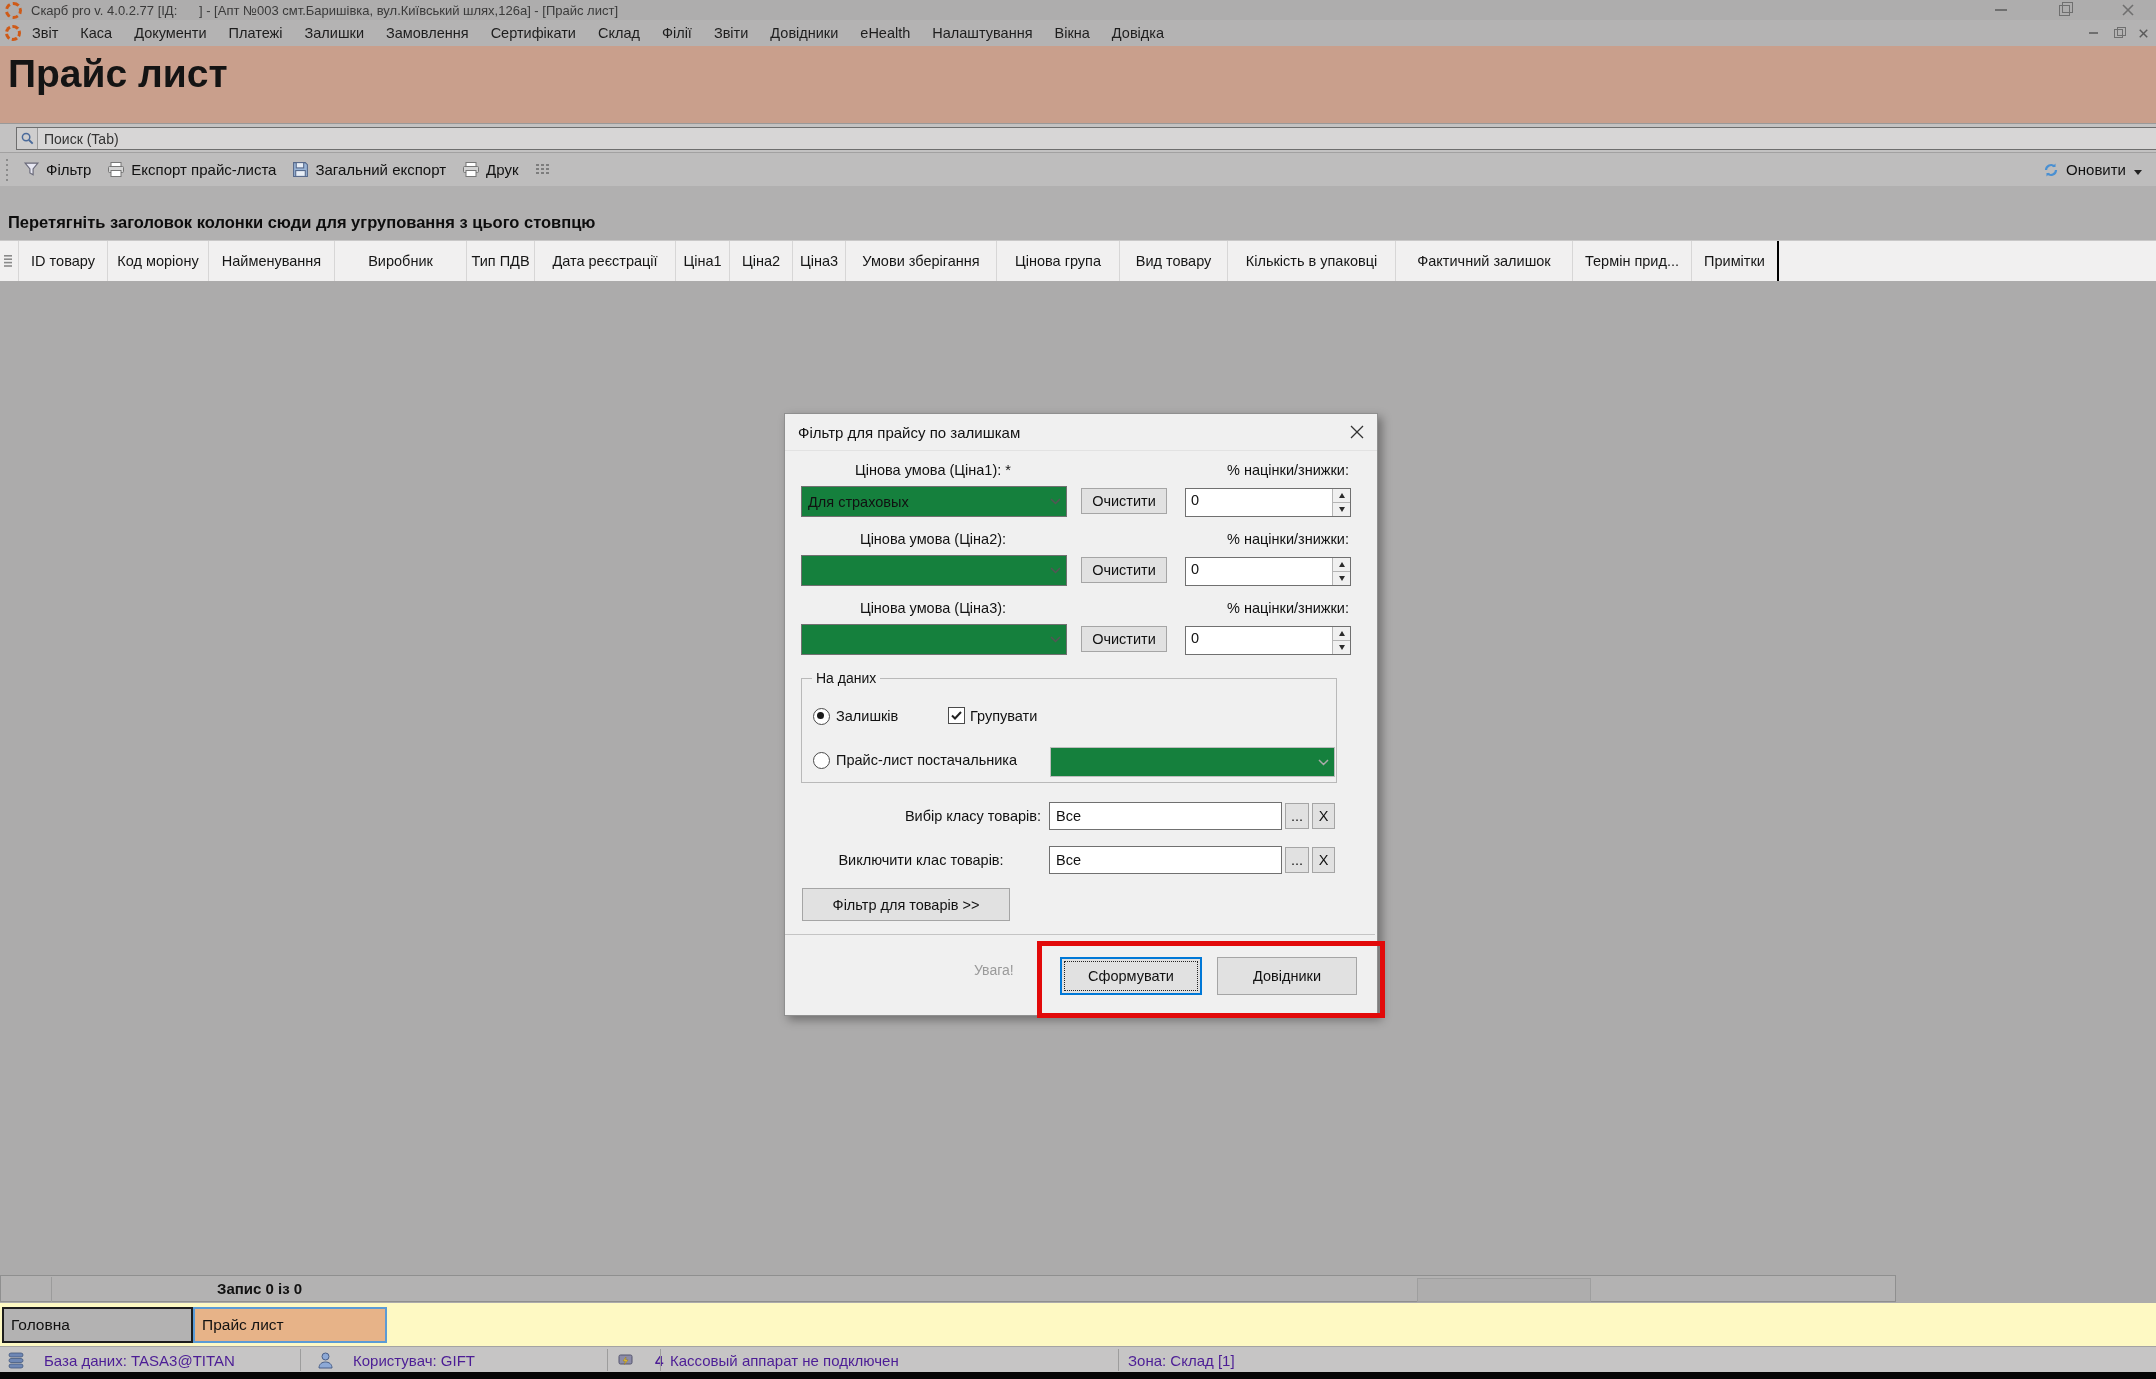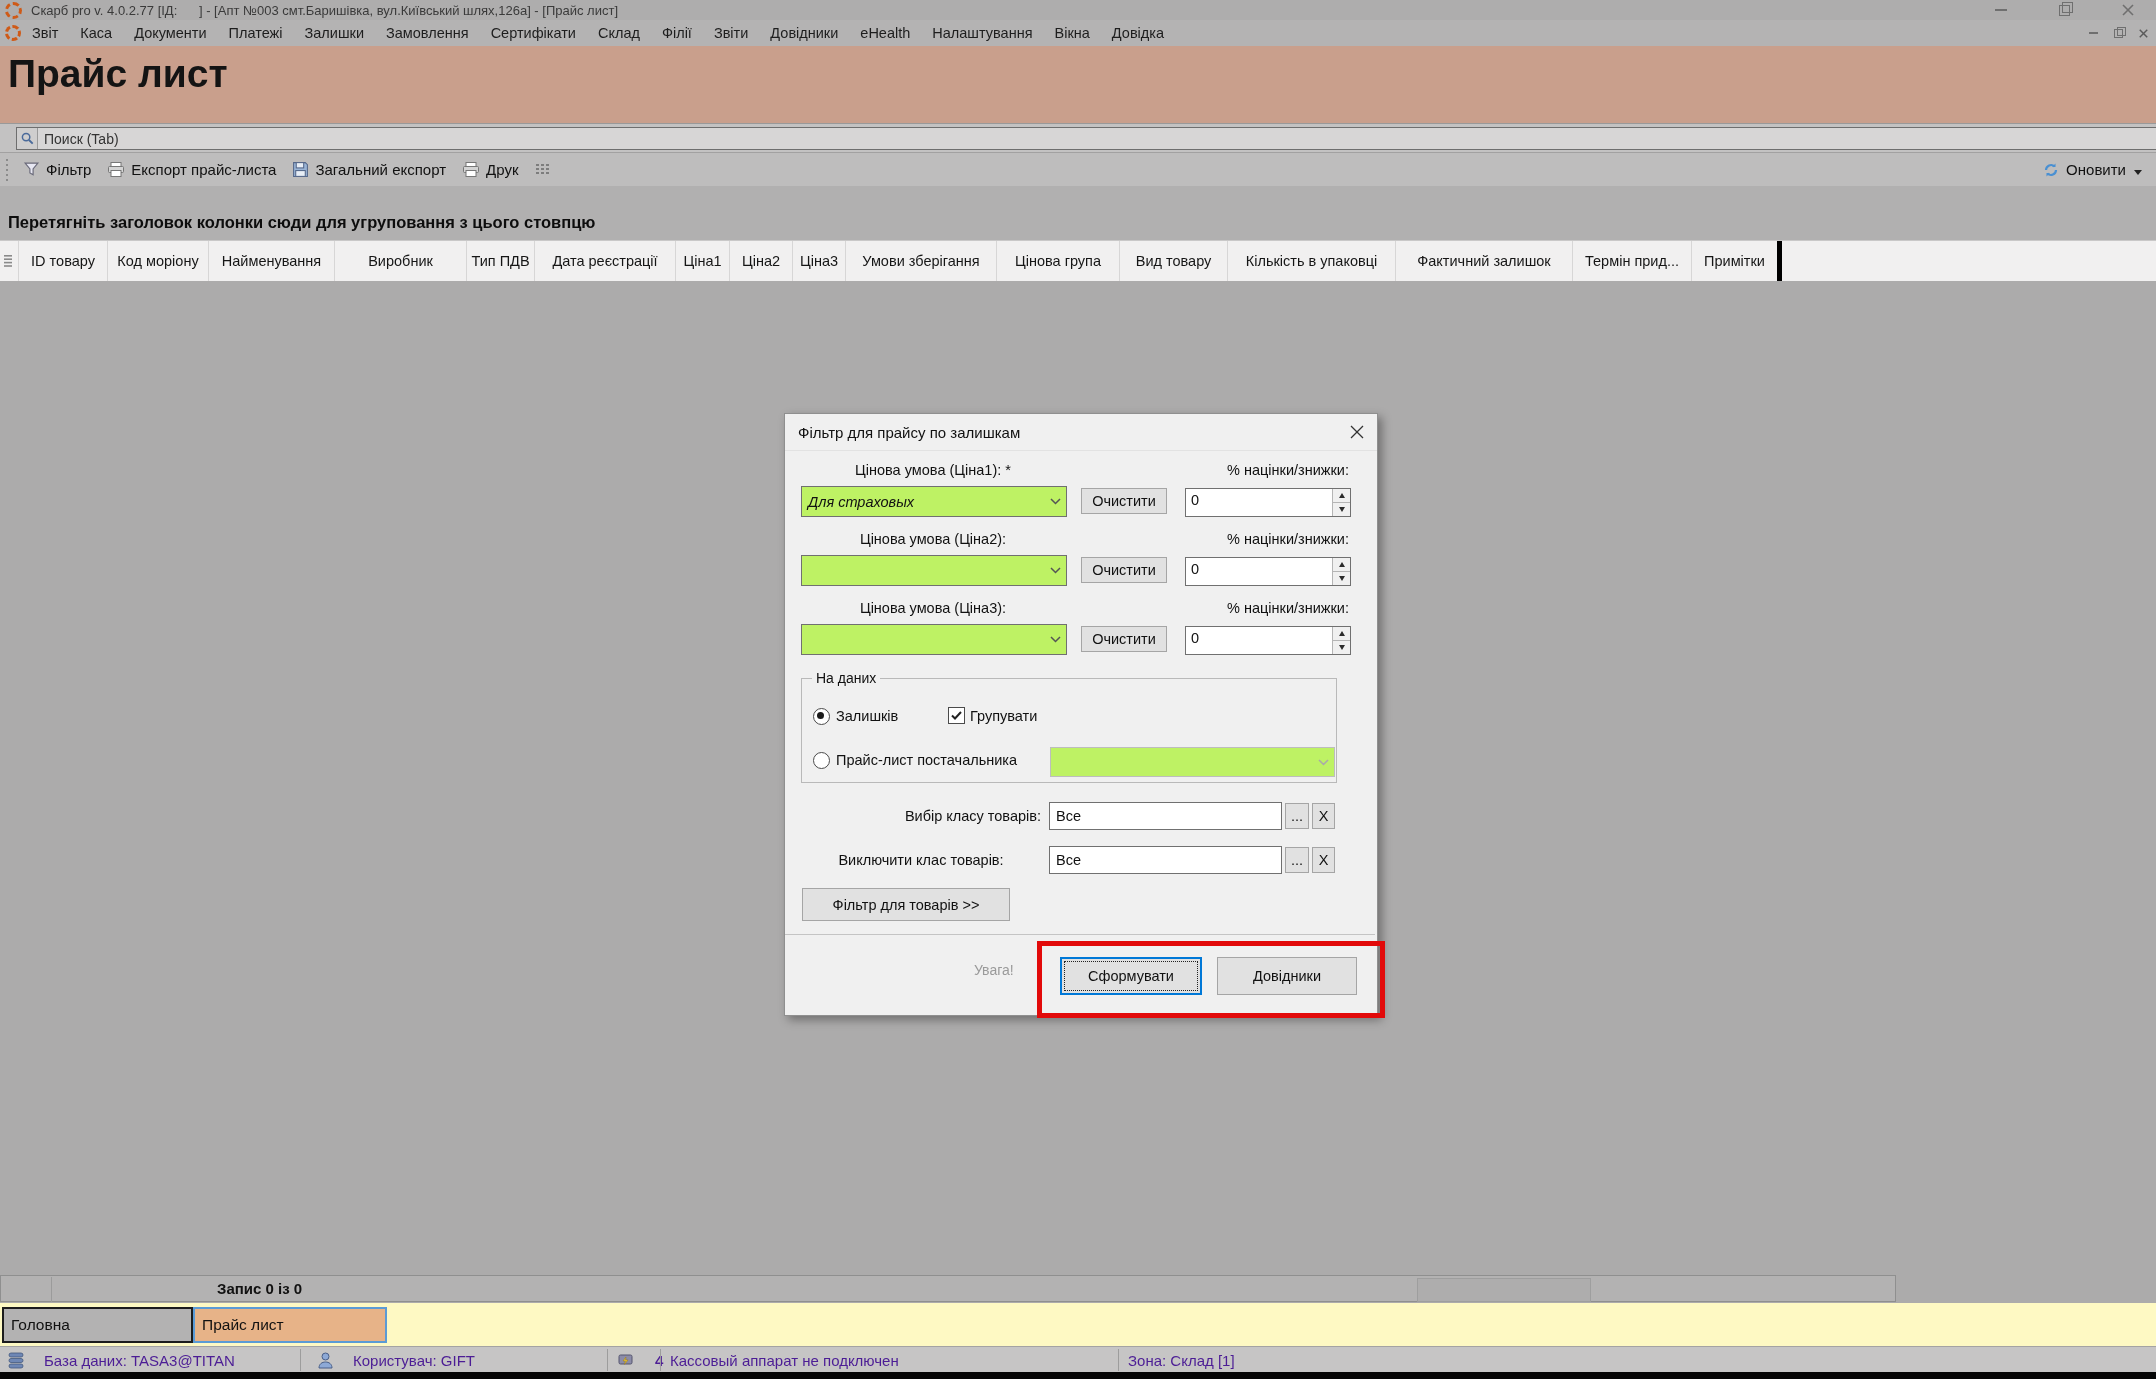--- a/index.html
+++ b/index.html
@@ -44,21 +44,21 @@
   .colcell{flex:none;display:flex;align-items:center;justify-content:center;font-size:14.5px;color:#161616;border-right:1px solid #d7d6d6;white-space:nowrap;overflow:hidden;}
   .colicon{flex:none;width:18px;display:flex;align-items:center;justify-content:center;border-right:1px solid #d7d6d6;}
   
   .gridarea{left:0;top:281px;width:2156px;height:994px;background:#acabab;}
   
   .dialog{left:784px;top:413px;width:592px;height:601px;background:#f0f0f0;border:1px solid #8f8f8f;box-shadow:4px 4px 9px rgba(0,0,0,0.35);}
   .dlgtitle{position:absolute;left:0;top:0;width:100%;height:36px;border-bottom:1px solid #e2e2e2;display:flex;align-items:center;}
   .dlgtitletext{font-size:15px;color:#111;margin-left:13px;}
   .dlgclose{position:absolute;right:10px;top:8px;width:20px;height:20px;display:flex;align-items:center;justify-content:center;}
   .dlabel{position:absolute;font-size:14.5px;color:#111;}
-  .combo{position:absolute;background:#bef264;border:1px solid #707070;display:flex;align-items:center;font-style:italic;}
+  .combo{position:absolute;background:#15803d;border:1px solid #707070;display:flex;align-items:center;}
   .combo .val{flex:1;font-size:14.5px;color:#111;padding-left:6px;white-space:nowrap;overflow:hidden;}
   .combo .chev{flex:none;width:22px;display:flex;align-items:center;justify-content:center;}
   .btn{position:absolute;background:#e1e1e1;border:1px solid #a5a5a5;display:flex;align-items:center;justify-content:center;font-size:14.5px;color:#111;box-sizing:border-box;}
   .spin{position:absolute;background:#fff;border:1px solid #707070;display:flex;}
   .spin .val{flex:1;font-size:14.5px;color:#111;padding:3px 0 0 5px;}
   .spinarrows{flex:none;width:17px;display:flex;flex-direction:column;border-left:1px solid #b5b5b5;}
   .spinbtn{flex:1;background:#f0f0f0;display:flex;align-items:center;justify-content:center;border-bottom:1px solid #b5b5b5;}
   .spinbtn:last-child{border-bottom:none;}
   .tri-up{width:0;height:0;border-left:3.5px solid transparent;border-right:3.5px solid transparent;border-bottom:5px solid #2b2b2b;}
   .tri-dn{width:0;height:0;border-left:3.5px solid transparent;border-right:3.5px solid transparent;border-top:5px solid #2b2b2b;}
@@ -233,21 +233,21 @@
     <span class="colcell" style="width:140px">Дата реєстрації</span>
     <span class="colcell" style="width:53px">Ціна1</span>
     <span class="colcell" style="width:62px">Ціна2</span>
     <span class="colcell" style="width:52px">Ціна3</span>
     <span class="colcell" style="width:150px">Умови зберігання</span>
     <span class="colcell" style="width:122px">Цінова група</span>
     <span class="colcell" style="width:107px">Вид товару</span>
     <span class="colcell" style="width:167px">Кількість в упаковці</span>
     <span class="colcell" style="width:176px">Фактичний залишок</span>
     <span class="colcell" style="width:118px">Термін прид...</span>
-    <span class="colcell" style="width:85px;border-right:5px solid #000000;">Примітки</span>
+    <span class="colcell" style="width:85px;border-right:2px solid #000000;">Примітки</span>
   </div>
 
   <div class="abs gridarea"></div>
 
   <div class="abs dialog">
     <div class="dlgtitle">
       <span class="dlgtitletext">Фільтр для прайсу по залишкам</span>
     </div>
     <span class="dlgclose">
       <svg width="14" height="14" viewBox="0 0 14 14">

